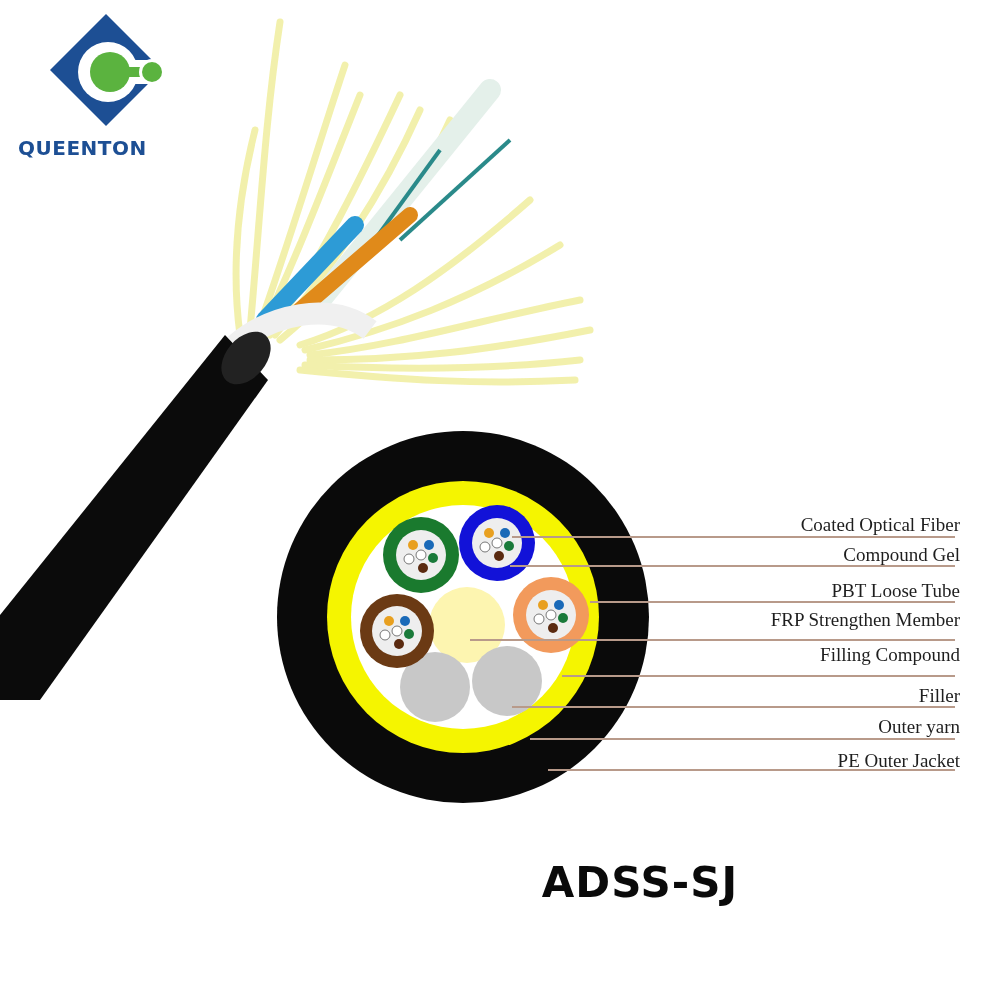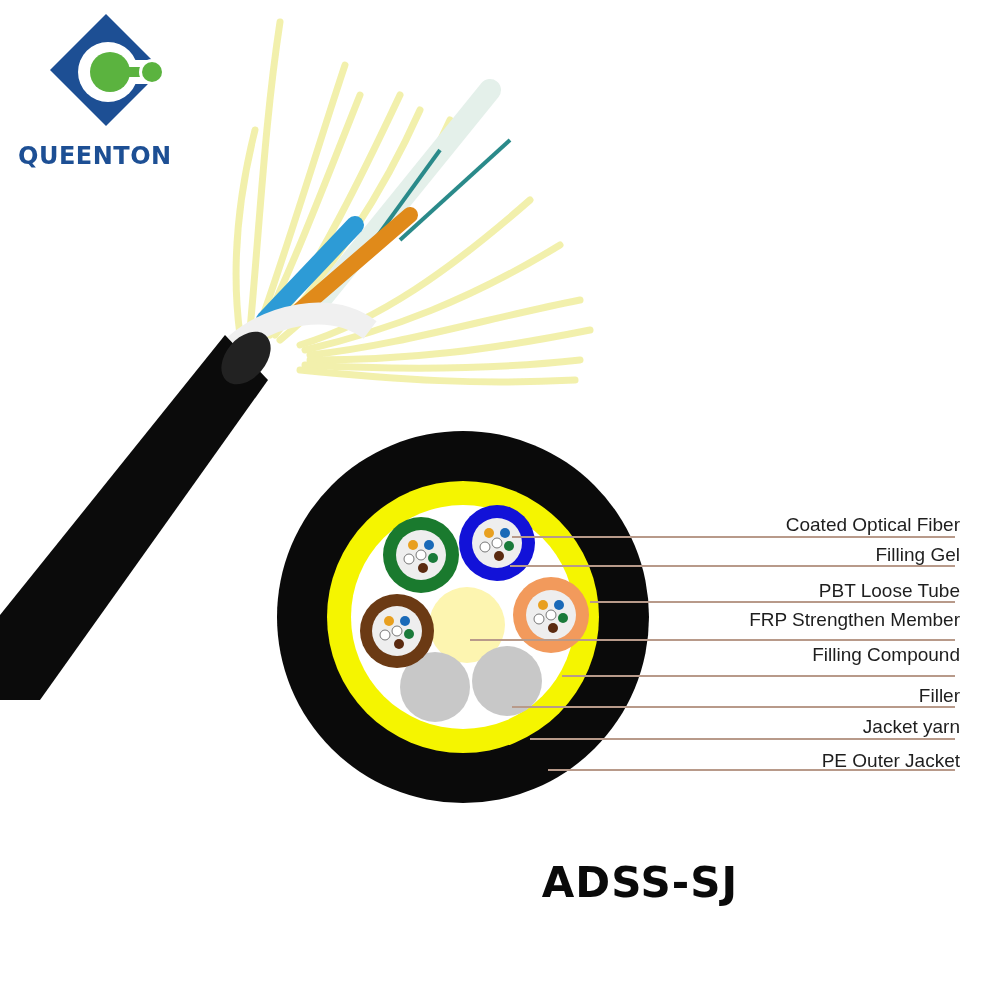--- a/index.html
+++ b/index.html
@@ -1,20 +1,20 @@
 <!DOCTYPE html>
 <html><head>
 <meta charset="utf-8">
 <style>
   html, body { margin:0; padding:0; background:#ffffff; }
   body { width:1001px; height:1001px; position:relative; overflow:hidden; font-family:"Liberation Sans", sans-serif; }
   .abs { position:absolute; }
-  .logo-text { position:absolute; left:18px; top:142px; width:180px; font-family:"DejaVu Sans", sans-serif; font-weight:bold; font-size:24px; color:#1d4f94; letter-spacing:0.5px; }
+  .logo-text { position:absolute; left:18px; top:136px; width:180px; font-family:"DejaVu Sans", sans-serif; font-weight:bold; font-size:20px; color:#1d4f94; letter-spacing:0.5px; }
   .labels { position:absolute; left:540px; top:508px; width:420px; }
-  .label-row { position:absolute; right:0; text-align:left; font-family:Liberation Sans, sans-serif; font-size:19px; color:#1e1e1e; white-space:nowrap; }
+  .label-row { position:absolute; right:0; text-align:left; font-family:Liberation Serif, serif; font-size:19px; color:#1e1e1e; white-space:nowrap; }
   .bottom-title { position:absolute; left:520px; top:858px; width:240px; text-align:center; font-family:"DejaVu Sans", sans-serif; font-weight:bold; font-size:42px; color:#0a0a0a; letter-spacing:1px; }
   .cable-text { position:absolute; left:40px; top:450px; font-family:"DejaVu Sans", sans-serif; font-weight:bold; font-size:42px; color:#ffffff; transform:rotate(-53deg); transform-origin:left top; white-space:nowrap; }
 </style>
 </head>
 <body>
 
 <div>
   <svg class="abs" style="left:40px; top:12px;" width="140" height="120" viewBox="0 0 140 120">
     <polygon points="66,2 122,58 66,114 10,58" fill="#1d4f94"></polygon>
     <circle cx="68" cy="60" r="30" fill="#ffffff"></circle>
@@ -132,22 +132,22 @@
     <line x1="470" y1="640" x2="955" y2="640"></line>
     <line x1="562" y1="676" x2="955" y2="676"></line>
     <line x1="512" y1="707" x2="955" y2="707"></line>
     <line x1="530" y1="739" x2="955" y2="739"></line>
     <line x1="548" y1="770" x2="955" y2="770"></line>
   </g>
 </svg>
 
 <div class="labels">
   <div class="label-row" style="top:6px;">Coated Optical Fiber</div>
-  <div class="label-row" style="top:36px;">Filling Gel</div>
+  <div class="label-row" style="top:36px;">Compound Gel</div>
   <div class="label-row" style="top:72px;">PBT Loose Tube</div>
   <div class="label-row" style="top:101px;">FRP Strengthen Member</div>
   <div class="label-row" style="top:136px;">Filling Compound</div>
   <div class="label-row" style="top:177px;">Filler</div>
-  <div class="label-row" style="top:208px;">Jacket yarn</div>
+  <div class="label-row" style="top:208px;">Outer yarn</div>
   <div class="label-row" style="top:242px;">PE Outer Jacket</div>
 </div>
 
 <div class="bottom-title">ADSS-SJ</div>
 
 </body></html>

